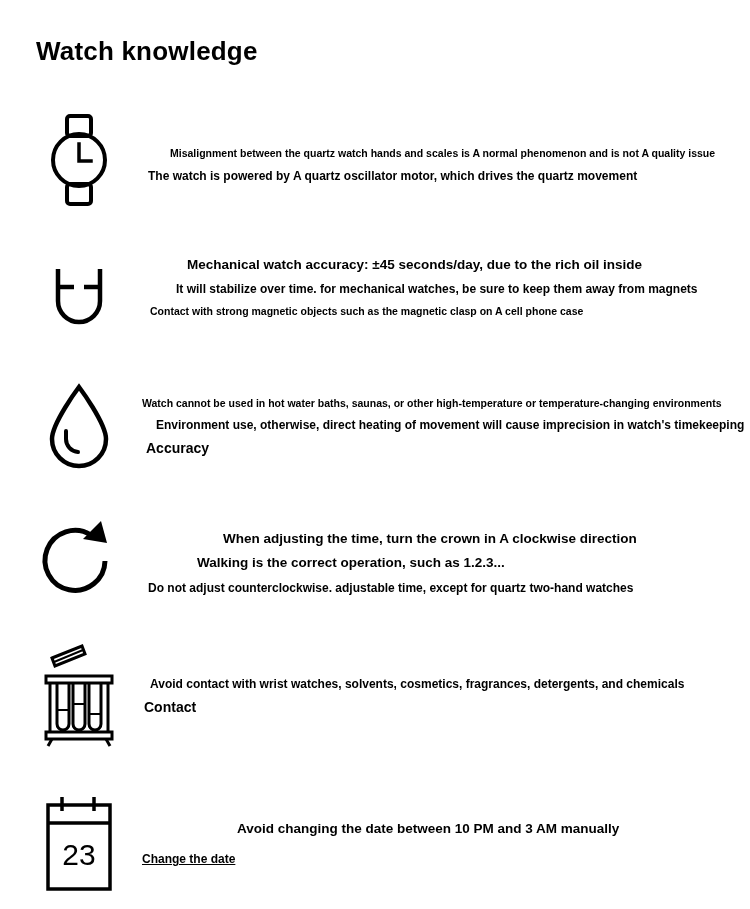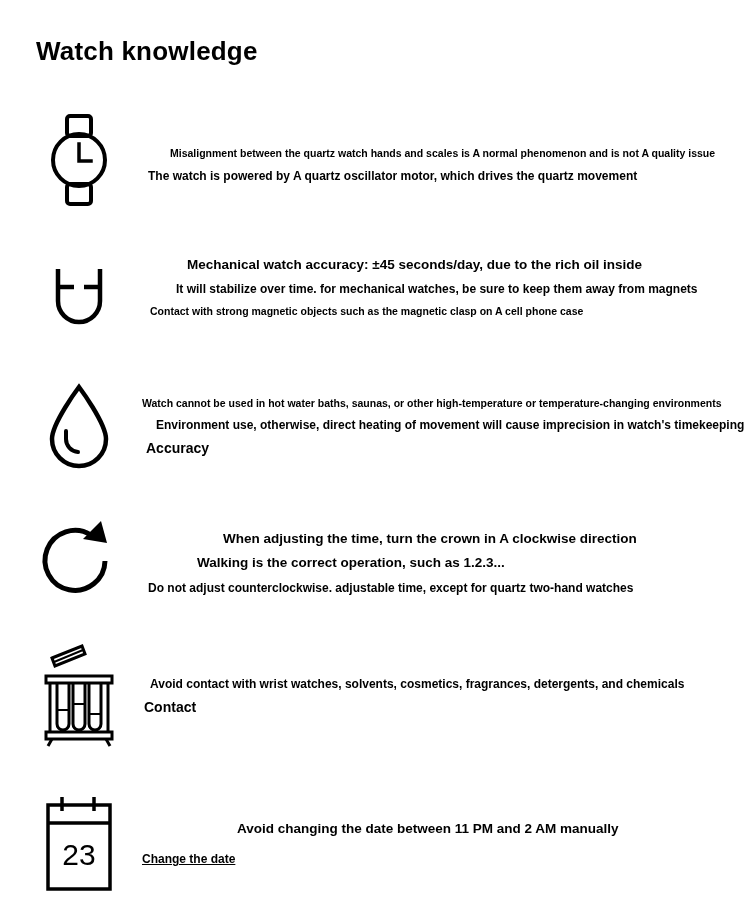--- a/index.html
+++ b/index.html
@@ -205,18 +205,18 @@
     <div class="icon-box">
       <svg width="78" height="104" viewBox="0 0 78 104">
         <line x1="22" y1="4" x2="22" y2="18" stroke="#000" stroke-width="3.5"></line>
         <line x1="54" y1="4" x2="54" y2="18" stroke="#000" stroke-width="3.5"></line>
         <rect x="8" y="12" width="62" height="84" fill="none" stroke="#000" stroke-width="3.5"></rect>
         <line x1="8" y1="30" x2="70" y2="30" stroke="#000" stroke-width="3.5"></line>
         <text x="39" y="72" text-anchor="middle" font-family="Liberation Sans, sans-serif" font-size="30" fill="#000">23</text>
       </svg>
     </div>
     <div class="text-box">
-      <span class="line t-lg l1">Avoid changing the date between 11 PM and 2 AM manually</span>
+      <span class="line t-lg l1">Avoid changing the date between 10 PM and 3 AM manually</span>
       <span class="line t-md l2">Change the date</span>
     </div>
   </div>
 
 </div>
 
 </body></html>

